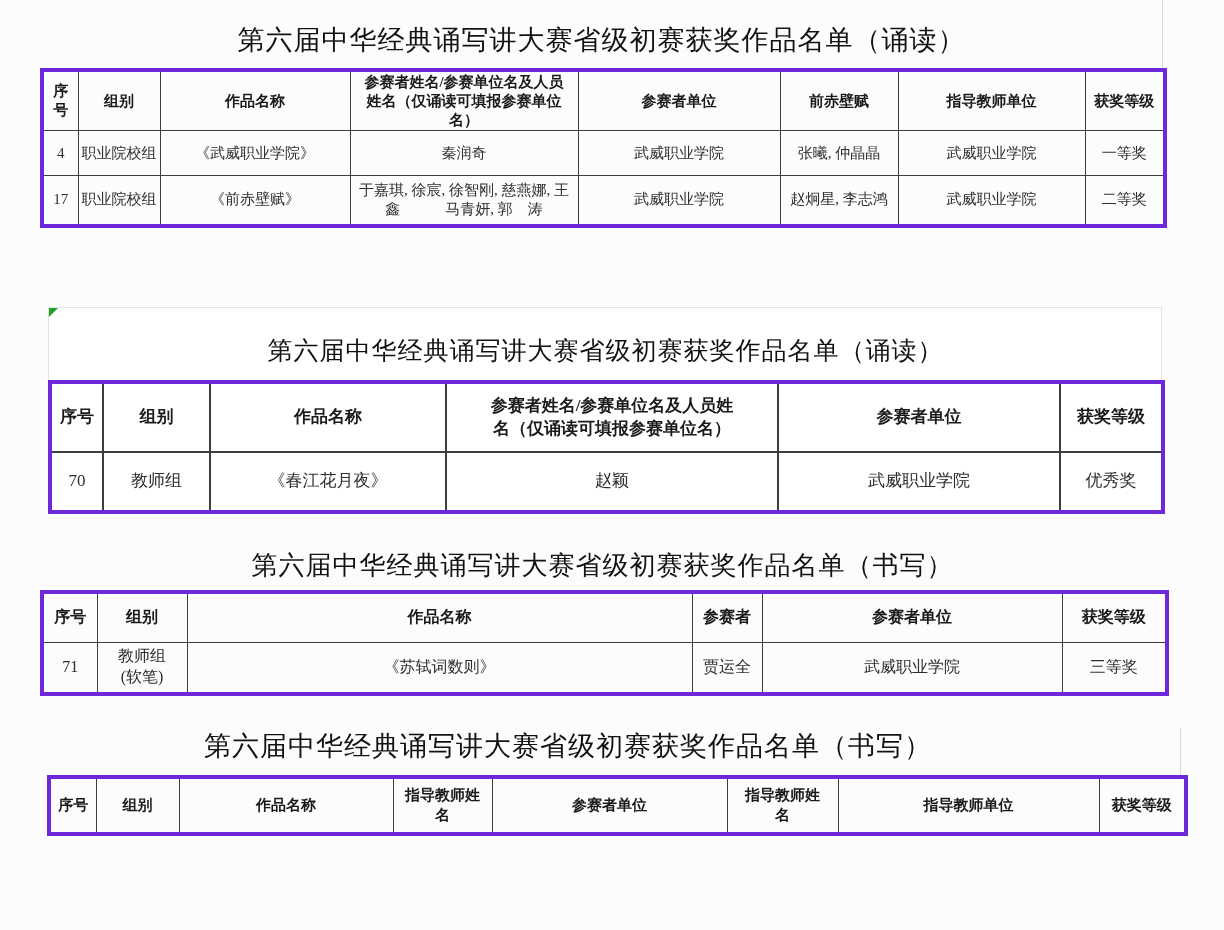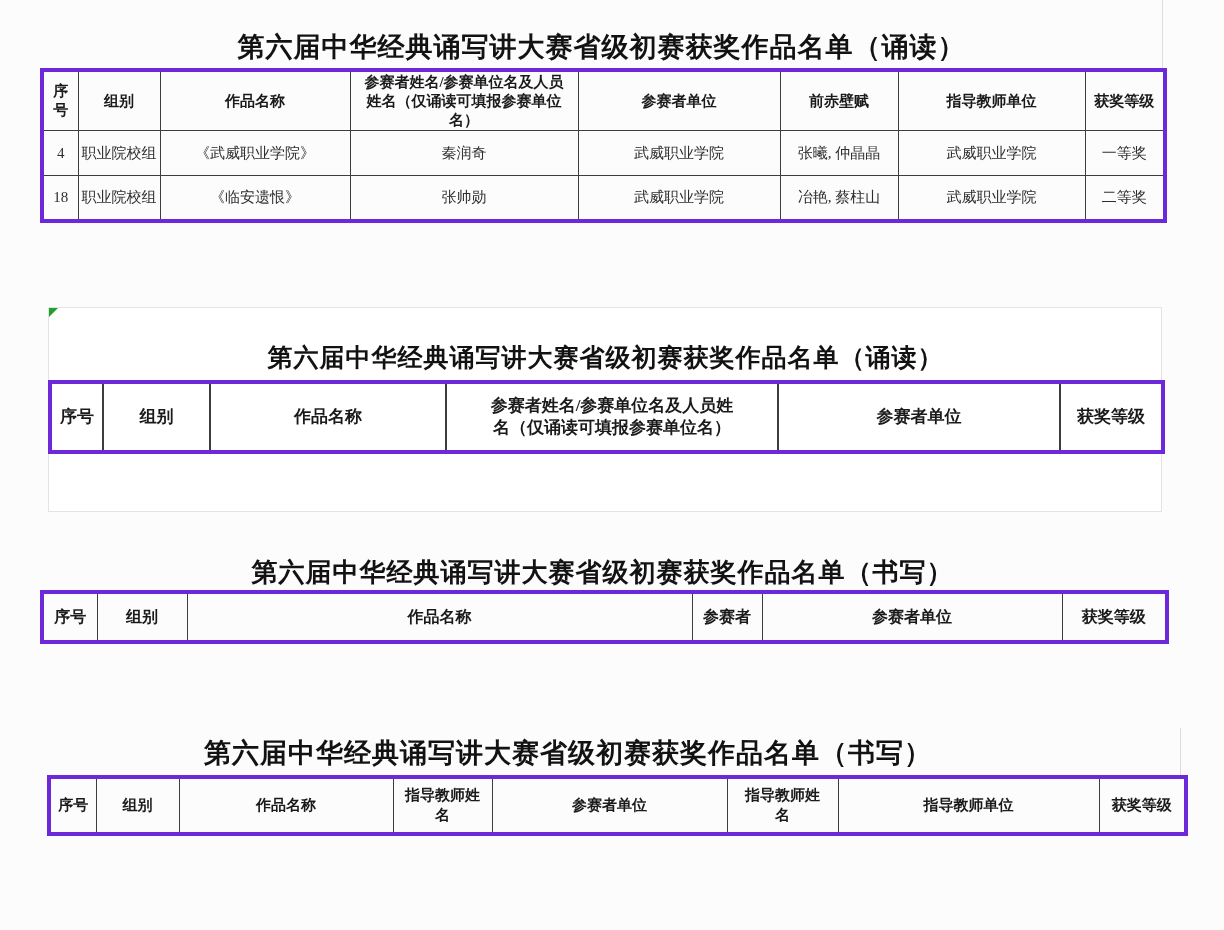--- a/index.html
+++ b/index.html
@@ -3,22 +3,22 @@
 <meta charset="utf-8">
 <style>
   html,body{margin:0;padding:0;}
   body{
     width:1224px;height:930px;position:relative;overflow:hidden;
     background:#fcfcfc;
     font-family:"Liberation Serif","DejaVu Serif",serif;
     color:#2e2e2e;
   }
   .sec-title{
-    position:absolute;text-align:center;font-weight:bold;color:#121212;
-    letter-spacing:1px;white-space:nowrap;margin-top:7px;
+    position:absolute;text-align:center;font-weight:normal;color:#121212;
+    letter-spacing:1px;white-space:nowrap;
   }
   #title1{left:40px;top:22px;width:1123px;font-size:27px;}
   #title2{left:48px;top:334px;width:1115px;font-size:25px;}
   #title3{left:40px;top:548px;width:1125px;font-size:26px;}
   #title4{left:47px;top:728px;width:1042px;font-size:27px;}
 
   table.awards{
     position:absolute;border-collapse:collapse;table-layout:fixed;
     border:4px solid #6d28d9;background:transparent;
   }
@@ -82,27 +82,28 @@
   <tr style="height:45px">
     <td>4</td>
     <td>职业院校组</td>
     <td>《武威职业学院》</td>
     <td>秦润奇</td>
     <td>武威职业学院</td>
     <td>张曦, 仲晶晶</td>
     <td>武威职业学院</td>
     <td>一等奖</td>
   </tr>
-  <tr style="height:45px">
-    <td>18</td>
+  <tr style="height:50px">
+    <td>17</td>
     <td>职业院校组</td>
-    <td>《临安遗恨》</td>
-    <td>张帅勋</td>
-    <td>武威职业学院</td>
-    <td>冶艳, 蔡柱山</td>
+    <td>《前赤壁赋》</td>
+    <td>于嘉琪, 徐宸, 徐智刚, 慈燕娜, 王
+鑫　　　马青妍, 郭　涛</td>
+    <td>武威职业学院</td>
+    <td>赵炯星, 李志鸿</td>
     <td>武威职业学院</td>
     <td>二等奖</td>
   </tr>
 </tbody>
   </table>
 
 <div class="shot-box"></div>
 <div class="corner-flag"></div>
 <div class="sec-title" id="title2">第六届中华经典诵写讲大赛省级初赛获奖作品名单（诵读）</div>
 
@@ -118,20 +119,28 @@
   <tbody>
       <tr class="hdr" style="height:70px">
     <td>序号</td>
     <td>组别</td>
     <td>作品名称</td>
     <td>参赛者姓名/参赛单位名及人员姓
 名（仅诵读可填报参赛单位名）</td>
     <td>参赛者单位</td>
     <td>获奖等级</td>
   </tr>
+  <tr style="height:60px">
+    <td>70</td>
+    <td>教师组</td>
+    <td>《春江花月夜》</td>
+    <td>赵颖</td>
+    <td>武威职业学院</td>
+    <td>优秀奖</td>
+  </tr>
 </tbody>
   </table>
 
 <div class="sec-title" id="title3">第六届中华经典诵写讲大赛省级初赛获奖作品名单（书写）</div>
 
 <table class="awards" id="t3">
   <colgroup>
     <col style="width:55px">
       <col style="width:90px">
       <col style="width:505px">
@@ -140,20 +149,29 @@
       <col style="width:105px">
   </colgroup>
   <tbody>
       <tr class="hdr" style="height:50px">
     <td>序号</td>
     <td>组别</td>
     <td>作品名称</td>
     <td>参赛者</td>
     <td>参赛者单位</td>
     <td>获奖等级</td>
+  </tr>
+  <tr style="height:52px">
+    <td>71</td>
+    <td>教师组
+(软笔)</td>
+    <td>《苏轼词数则》</td>
+    <td>贾运全</td>
+    <td>武威职业学院</td>
+    <td>三等奖</td>
   </tr>
 </tbody>
   </table>
 
 <div class="vline" id="artifact-line-2"></div>
 <div class="sec-title" id="title4">第六届中华经典诵写讲大赛省级初赛获奖作品名单（书写）</div>
 
 <table class="awards" id="t4">
   <colgroup>
     <col style="width:47px">

